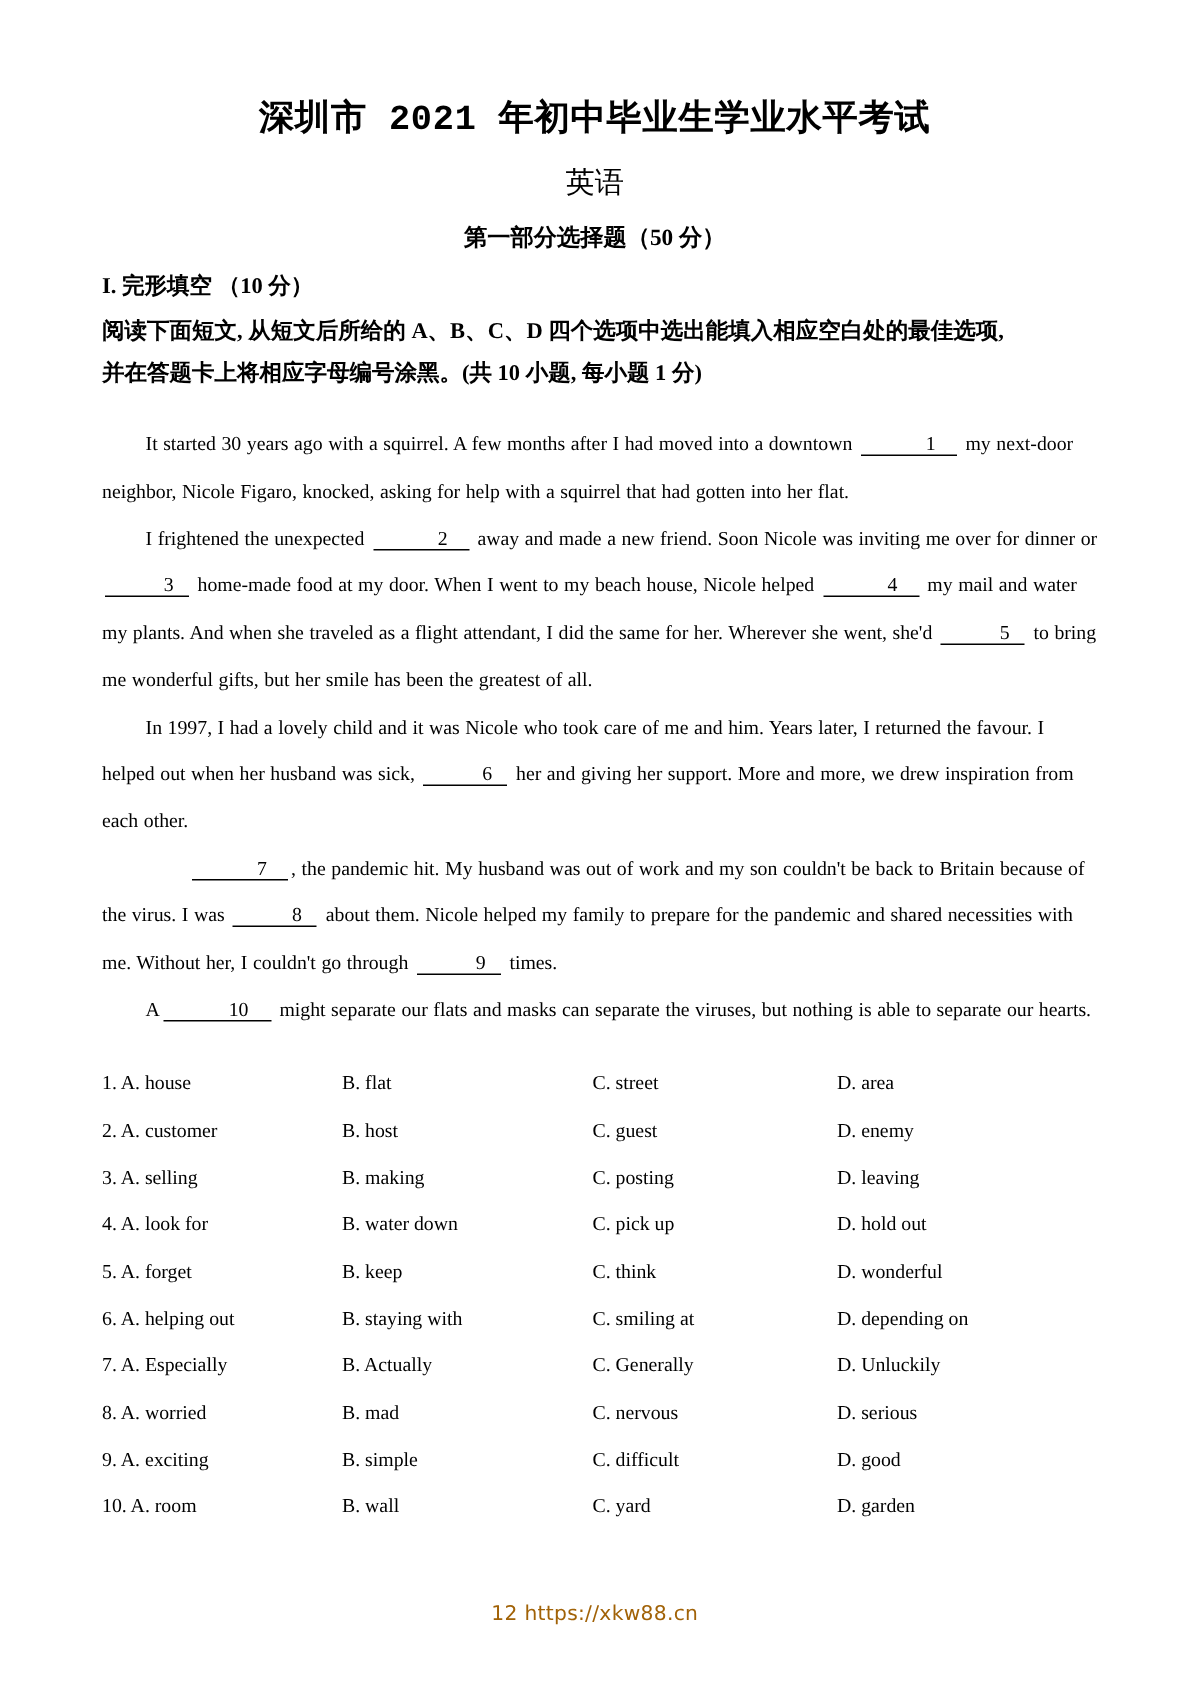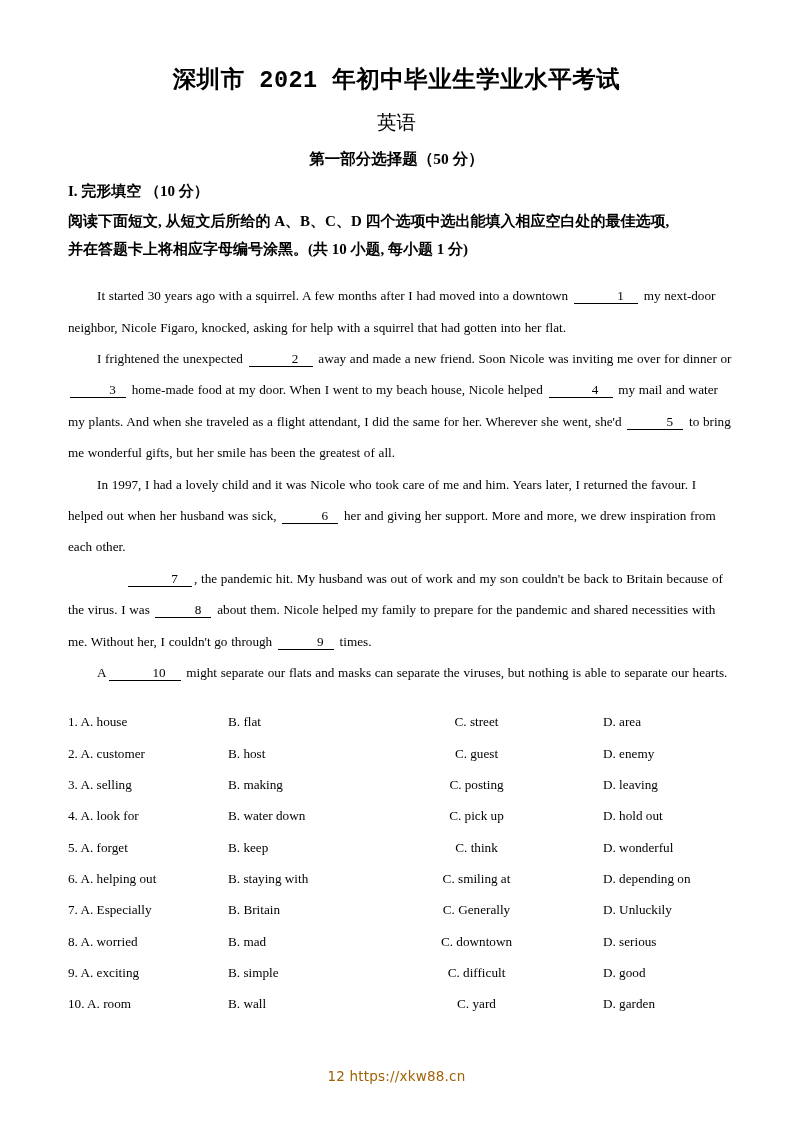--- a/index.html
+++ b/index.html
@@ -107,22 +107,22 @@
     display: flex;
     font-size: 13.2px;
     line-height: 31.3px;
     white-space: nowrap;
   }
   .opt-cell {
     flex: 0 0 auto;
   }
   .opt-cell.c-a { width: 160px; }
   .opt-cell.c-b { width: 167px; }
-  .opt-cell.c-c { width: 163px; text-align: center; }
-  .opt-cell.c-d { width: 160px; margin-left: 45px; }
+  .opt-cell.c-c { width: 163px; }
+  .opt-cell.c-d { width: 160px; }
 
   
   .footer {
     position: absolute;
     left: 0;
     right: 0;
     top: 1068px;
     text-align: center;
     font-family: "DejaVu Sans", "Liberation Sans", sans-serif;
     font-size: 13.5px;
@@ -193,28 +193,28 @@
       <span class="opt-cell c-d">D. wonderful</span>
     </div>
     <div class="opt-row">
       <span class="opt-cell c-a"><span>6.</span> <span>A. helping out</span></span>
       <span class="opt-cell c-b">B. staying with</span>
       <span class="opt-cell c-c">C. smiling at</span>
       <span class="opt-cell c-d">D. depending on</span>
     </div>
     <div class="opt-row">
       <span class="opt-cell c-a"><span>7.</span> <span>A. Especially</span></span>
-      <span class="opt-cell c-b">B. Britain</span>
+      <span class="opt-cell c-b">B. Actually</span>
       <span class="opt-cell c-c">C. Generally</span>
       <span class="opt-cell c-d">D. Unluckily</span>
     </div>
     <div class="opt-row">
       <span class="opt-cell c-a"><span>8.</span> <span>A. worried</span></span>
       <span class="opt-cell c-b">B. mad</span>
-      <span class="opt-cell c-c">C. downtown</span>
+      <span class="opt-cell c-c">C. nervous</span>
       <span class="opt-cell c-d">D. serious</span>
     </div>
     <div class="opt-row">
       <span class="opt-cell c-a"><span>9.</span> <span>A. exciting</span></span>
       <span class="opt-cell c-b">B. simple</span>
       <span class="opt-cell c-c">C. difficult</span>
       <span class="opt-cell c-d">D. good</span>
     </div>
     <div class="opt-row">
       <span class="opt-cell c-a"><span>10.</span> <span>A. room</span></span>

